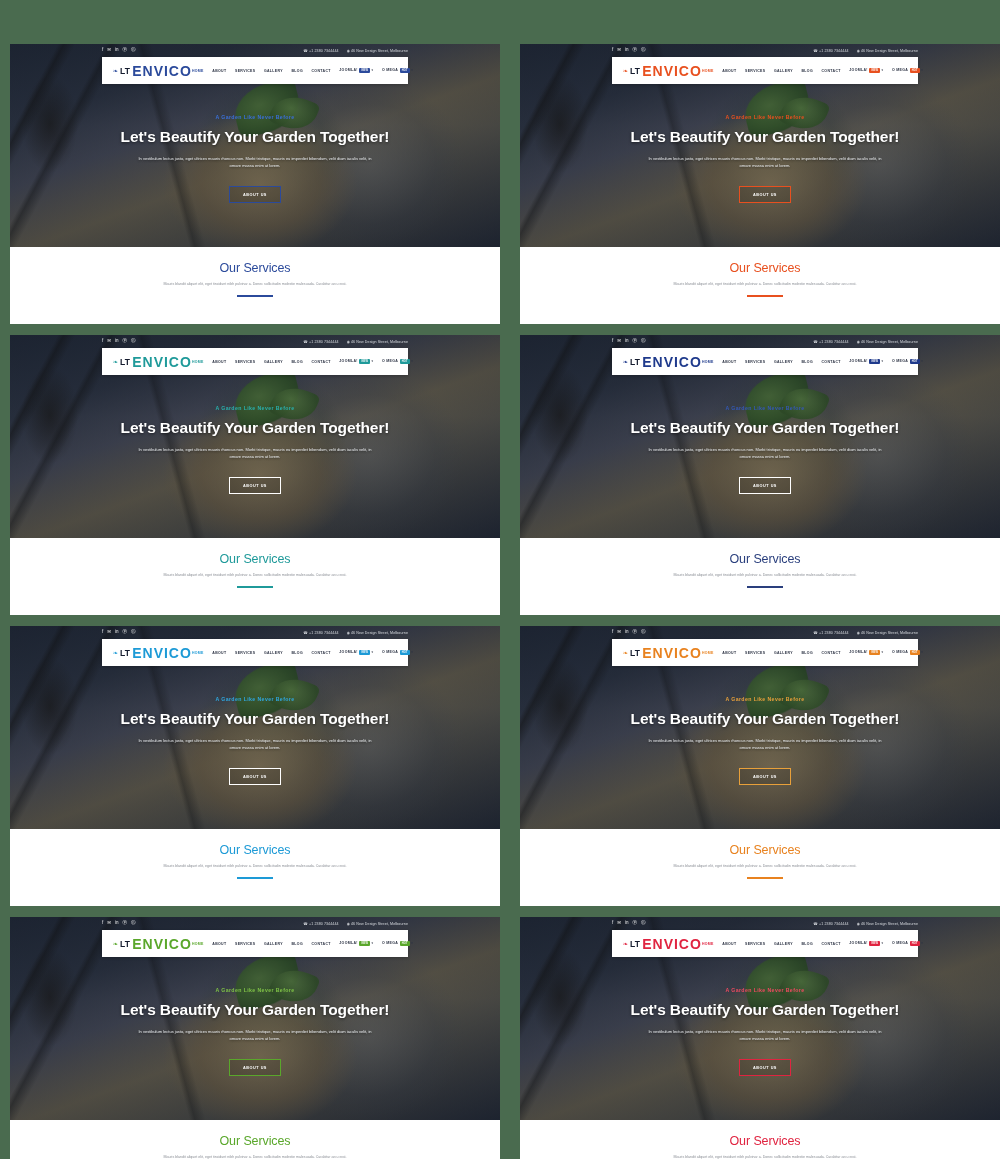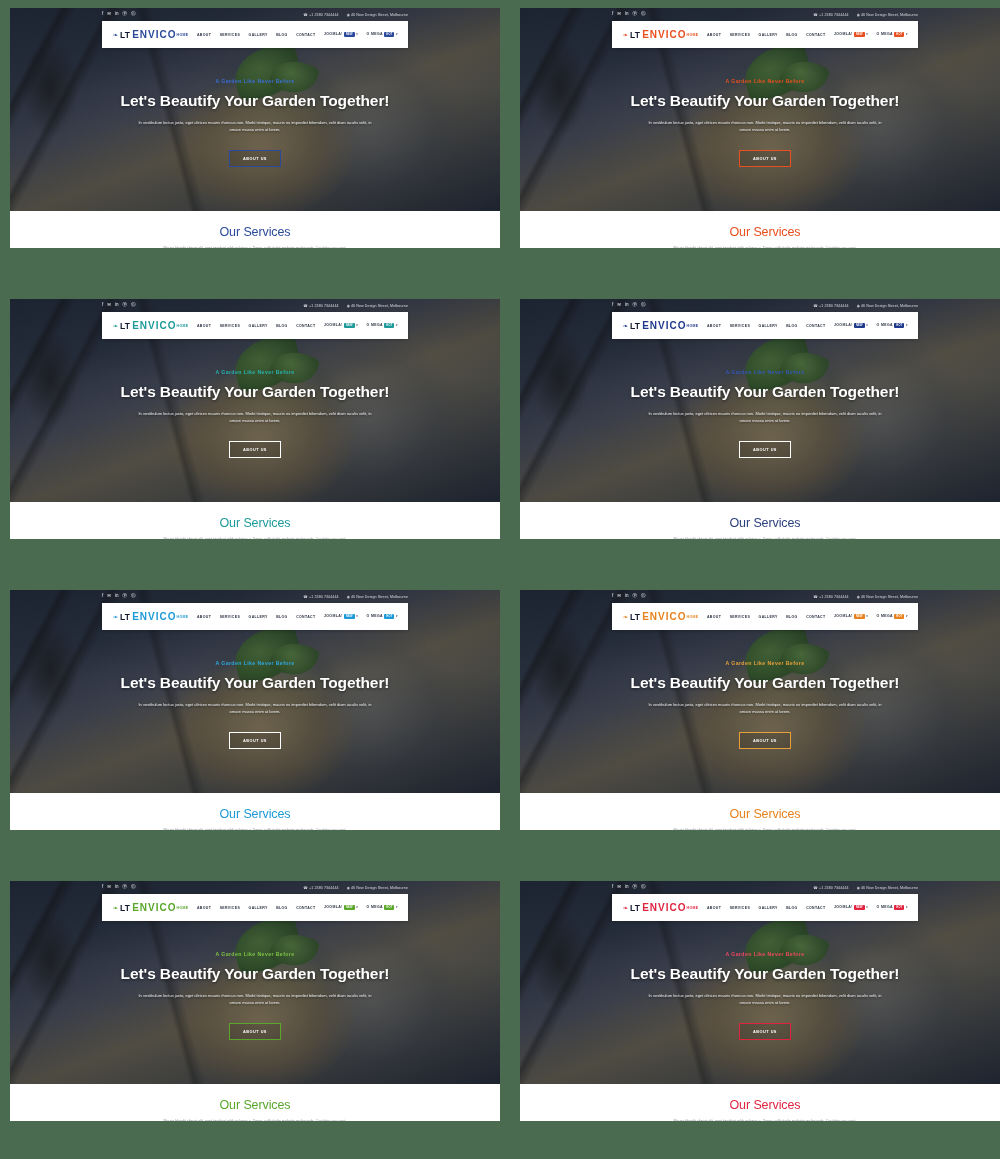--- a/index.html
+++ b/index.html
@@ -12,24 +12,25 @@
   .grid {
     display:grid;
     grid-template-columns:490px 490px;
     grid-template-rows:repeat(4, 281px);
     column-gap:20px;
     row-gap:10px;
     padding:8px 10px;
   }
   .card {
     width:490px;
-    height:240px;
+    height:280px;
     position:relative;
     overflow:hidden;
     background:#fff;
+    margin-top:36px;
   }
   
   .hero {
     position:relative;
     height:203px;
     overflow:hidden;
     background:#2b3344;
   }
   .hero-bg {
     position:absolute; inset:0;
@@ -95,21 +96,21 @@
     background:#fff;
     height:27px;
     display:flex; align-items:center;
     justify-content:space-between;
     padding:0 11px;
     box-shadow:0 1px 3px rgba(0,0,0,.22);
   }
   .brand { display:flex; align-items:center; gap:2px; }
   .brand-mark { font-size:6px; line-height:1; }
   .brand-lt { font-size:8.5px; font-weight:700; color:#141b2e; letter-spacing:.2px; }
-  .brand-envico { font-size:10px; font-weight:700; letter-spacing:1px; }
+  .brand-envico { font-size:14px; font-weight:700; letter-spacing:1px; }
   .menu { display:flex; align-items:center; gap:8.5px; }
   .menu li {
     list-style:none;
     font-size:3.5px; font-weight:700;
     color:#2a3142; letter-spacing:.35px;
     white-space:nowrap;
   }
   .badge {
     display:inline-block;
     color:#fff; font-size:2.6px; font-weight:700;

